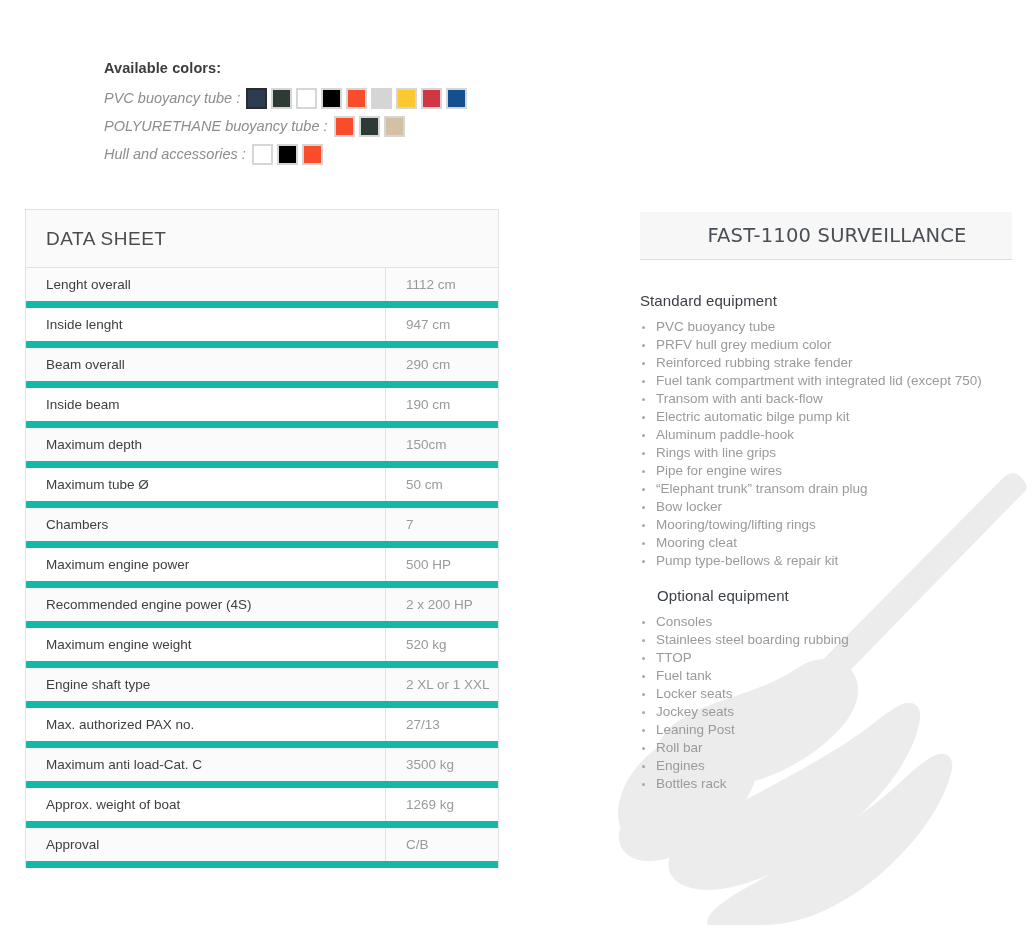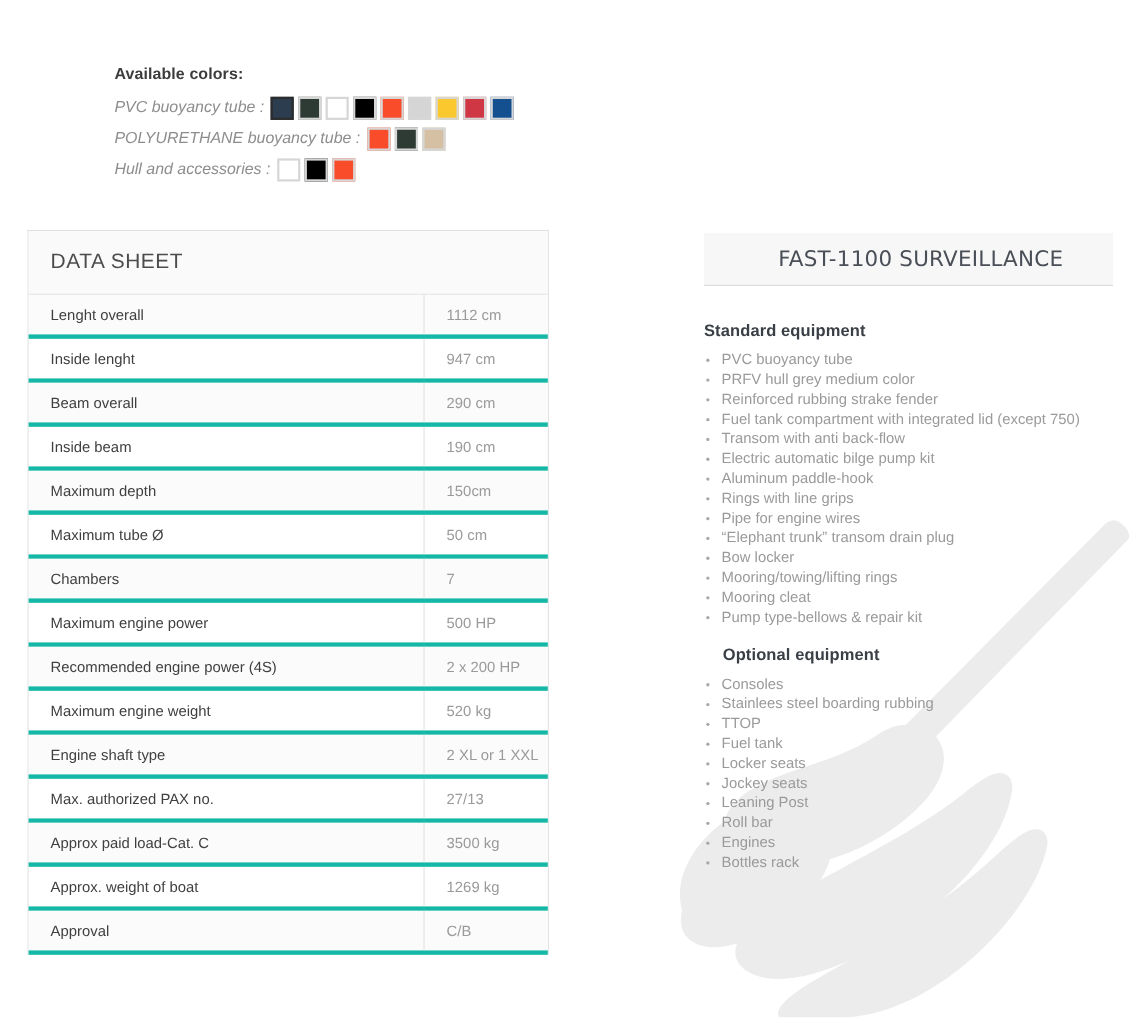--- a/index.html
+++ b/index.html
@@ -88,21 +88,21 @@
   }
   .ds-header-title {
     font-size: 19px;
     color: #4c4c4c;
     letter-spacing: .5px;
     font-weight: normal;
   }
   .ds-row {
     display: flex;
     height: 40px;
-    border-bottom: 4px solid #14b8a6;
+    border-bottom: 7px solid #14b8a6;
   }
   .ds-row:nth-child(even) { background: #fbfbfb; }
   .ds-label {
     width: 360px;
     border-right: 1px solid #e2e2e2;
     display: flex;
     align-items: center;
     padding-left: 20px;
     font-size: 13.5px;
     color: #3f3f3f;
@@ -136,21 +136,21 @@
   .rp-header-title {
     font-size: 19.5px;
     color: #4a4f57;
     letter-spacing: .2px;
     font-family: "DejaVu Sans", sans-serif;
     font-weight: normal;
   }
   .rp-body { padding-top: 32px; }
   .rp-section-title {
     font-size: 15px;
-    font-weight: bold;
+    font-weight: normal;
     color: #3a3f46;
     margin-bottom: 9px;
     letter-spacing: .1px;
   }
   .rp-section-title.optional { margin-top: 17px; margin-left: 17px; }
   .rp-list { list-style: none; }
   .rp-list li {
     font-size: 13.5px;
     color: #9a9a9a;
     line-height: 18px;
@@ -278,21 +278,21 @@
     </div>
     <div class="ds-row">
       <div class="ds-label">Engine shaft type</div>
       <div class="ds-value">2 XL or 1 XXL</div>
     </div>
     <div class="ds-row">
       <div class="ds-label">Max. authorized PAX no.</div>
       <div class="ds-value">27/13</div>
     </div>
     <div class="ds-row">
-      <div class="ds-label">Approx paid load-Cat. C</div>
+      <div class="ds-label">Maximum anti load-Cat. C</div>
       <div class="ds-value">3500 kg</div>
     </div>
     <div class="ds-row">
       <div class="ds-label">Approx. weight of boat</div>
       <div class="ds-value">1269 kg</div>
     </div>
     <div class="ds-row">
       <div class="ds-label">Approval</div>
       <div class="ds-value">C/B</div>
     </div>

